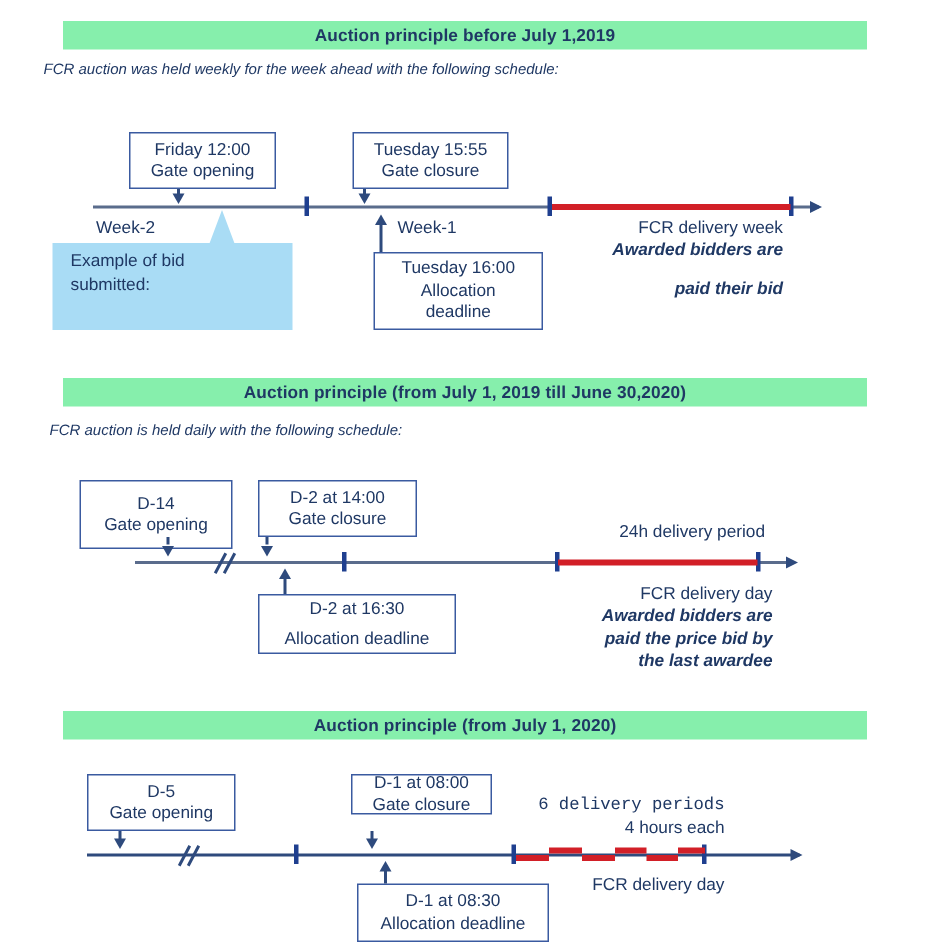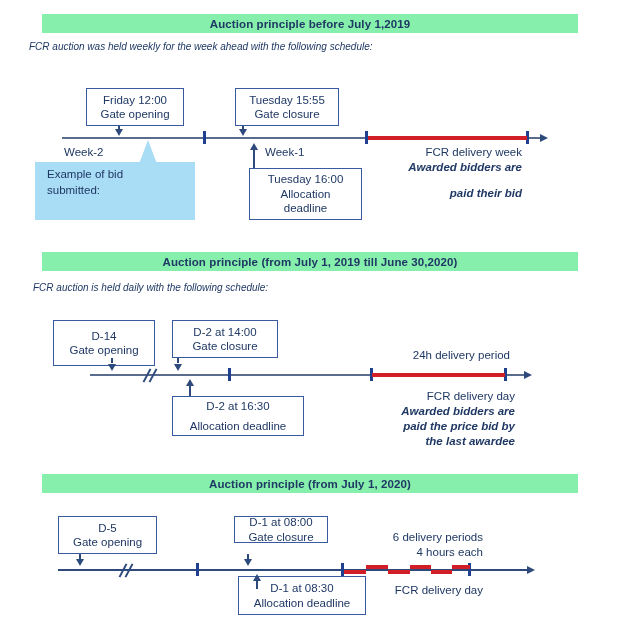--- a/index.html
+++ b/index.html
@@ -286,23 +286,23 @@
   <div class="conn" style="left:79px; top:554px; height:6px;"></div>
   <div class="arrow-down" style="left:75.5px; top:559px;"></div>
 
   <div class="box" style="left:234px; top:516px; width:94px; height:27px;">
     <span>D-1 at 08:00</span>
     <span>Gate closure</span>
   </div>
   <div class="conn" style="left:247px; top:554px; height:6px;"></div>
   <div class="arrow-down" style="left:243.5px; top:559px;"></div>
 
-  <div class="box" style="left:238px; top:576px; width:128px; height:39px;">
+  <div class="box" style="left:238px; top:589px; width:128px; height:39px;">
     <span>D-1 at 08:30</span>
     <span>Allocation deadline</span>
   </div>
   <div class="conn" style="left:256px; top:580px; height:9px;"></div>
   <div class="arrow-up" style="left:252.5px; top:574px;"></div>
 
-  <div class="lab lab-c" style="left:355px; top:530px; width:128px;">6 delivery periods</div>
+  <div class="lab lab-c" style="left:355px; top:530px; width:128px;font-family:Liberation Mono, monospace;">6 delivery periods</div>
   <div class="lab lab-c" style="left:355px; top:545px; width:128px;">4 hours each</div>
   <div class="lab lab-c" style="left:355px; top:583px; width:128px;">FCR delivery day</div>
 </div>
 
 </body></html>

